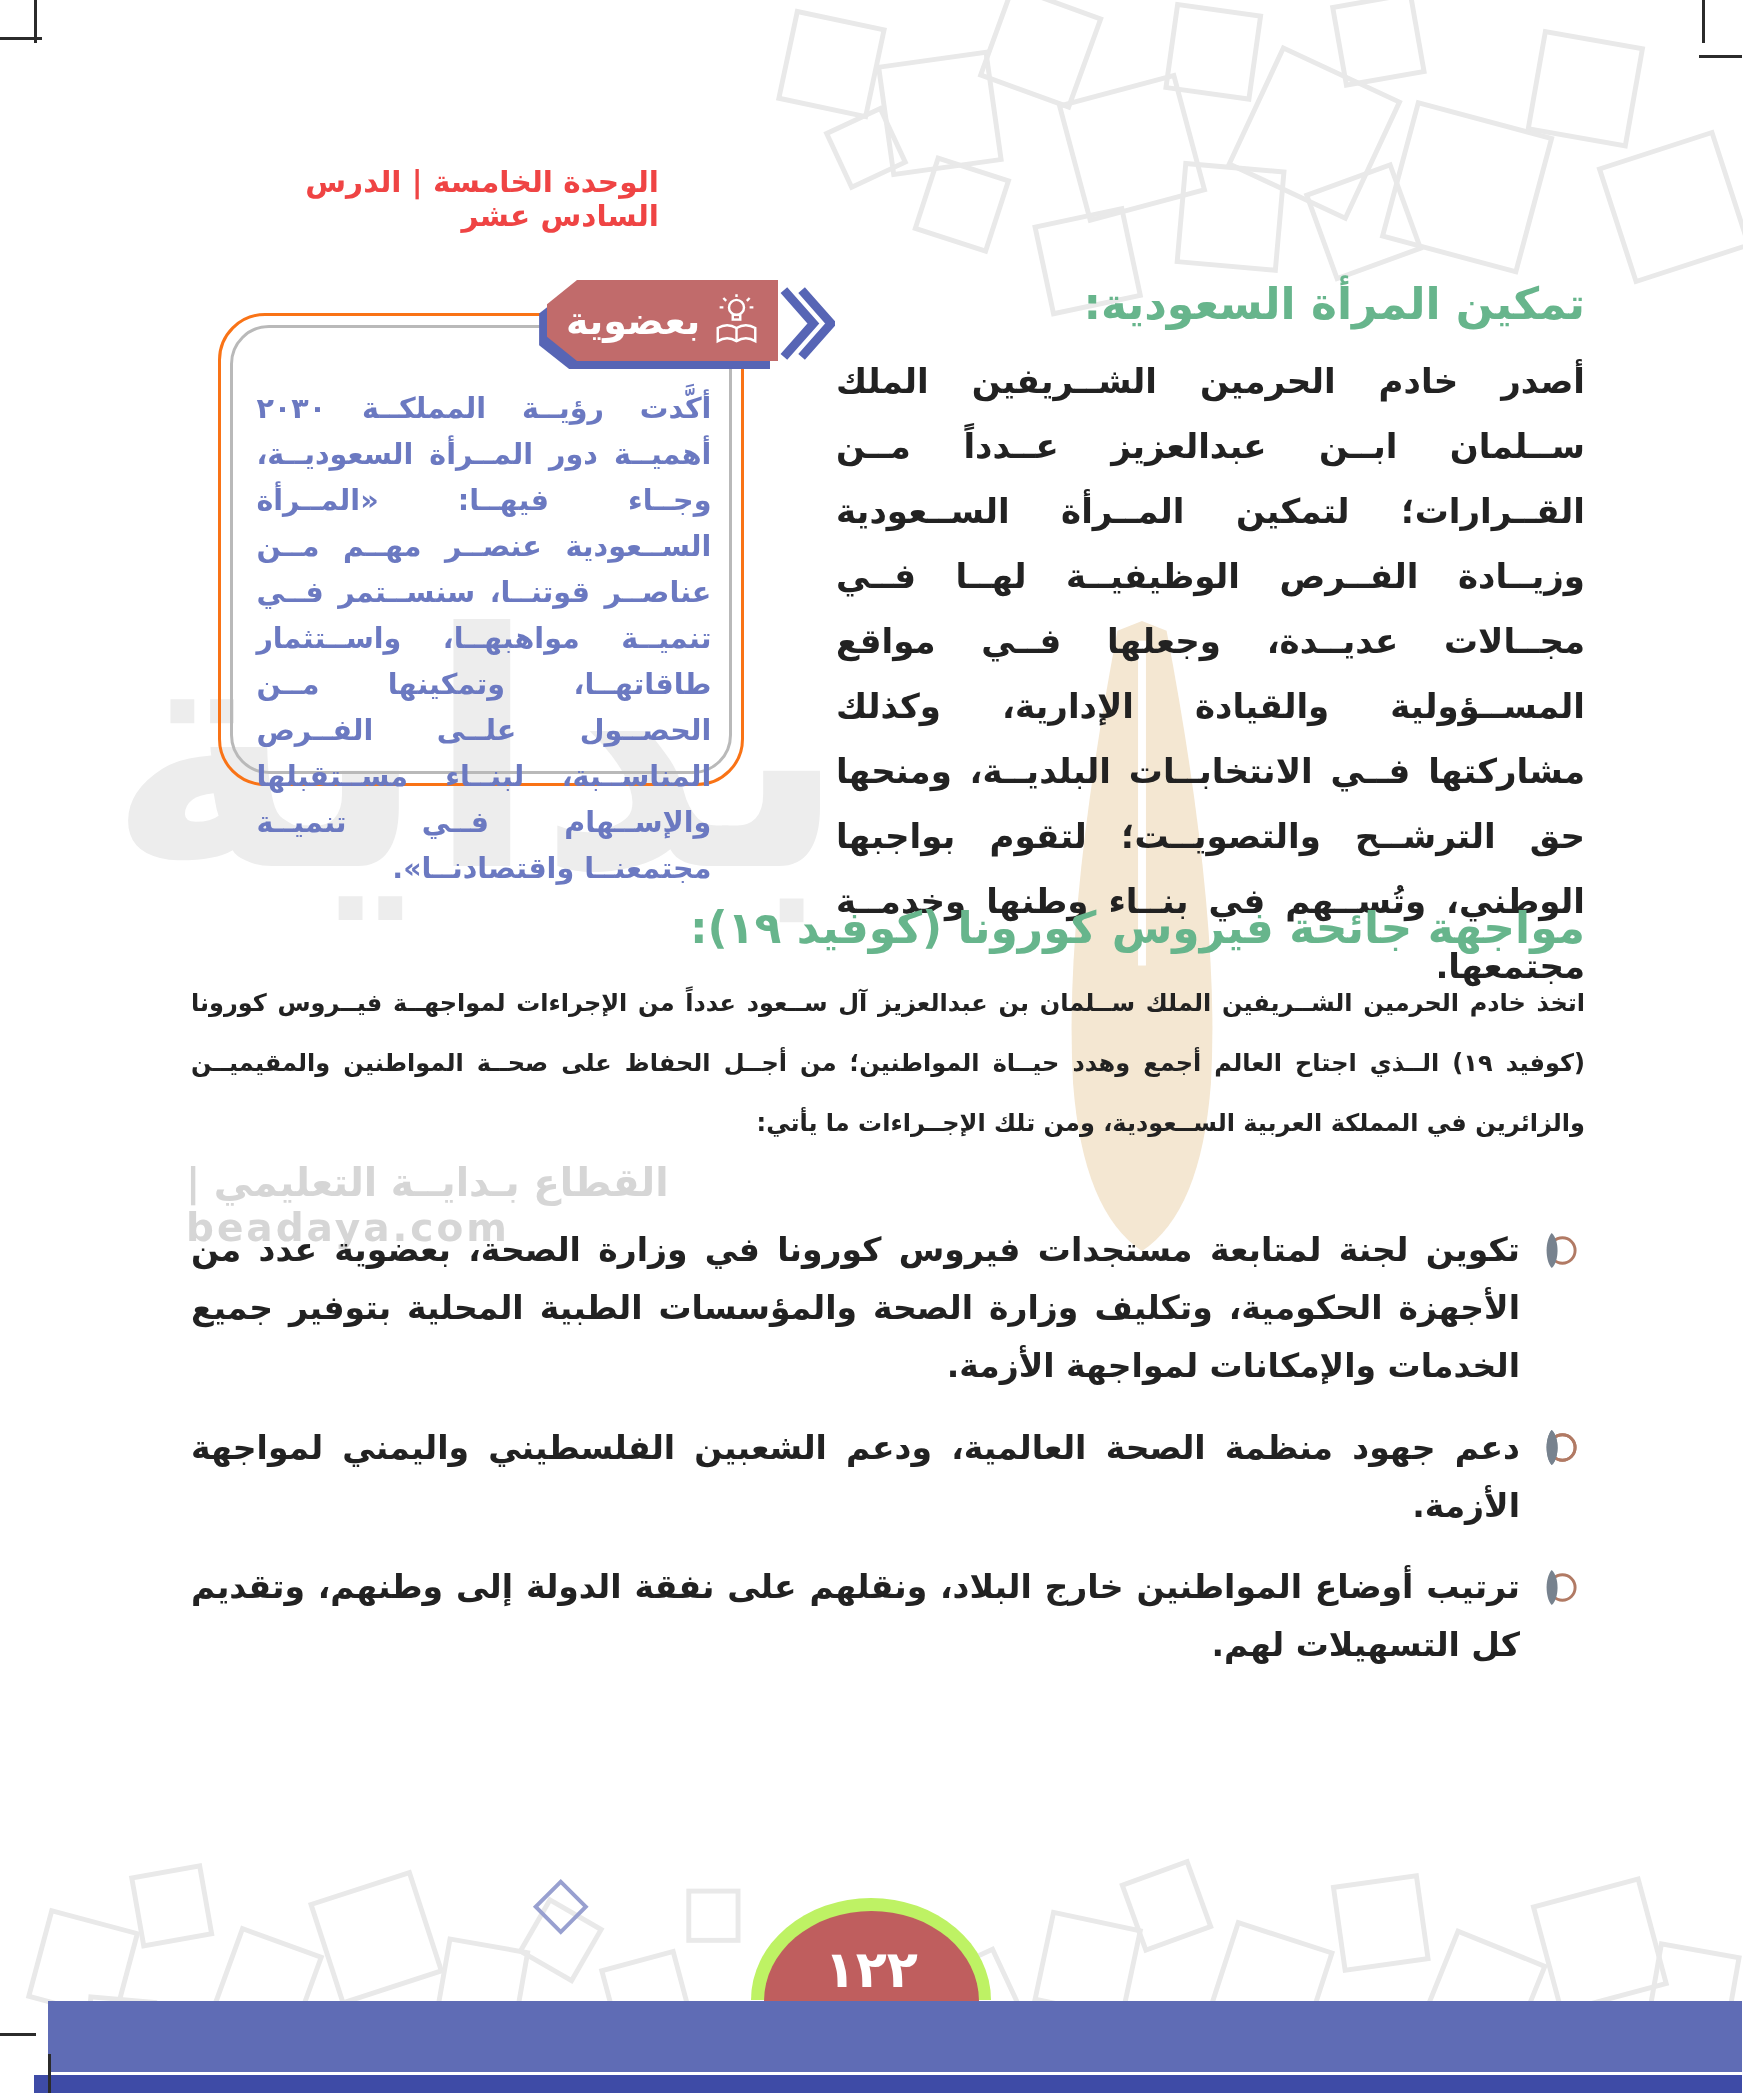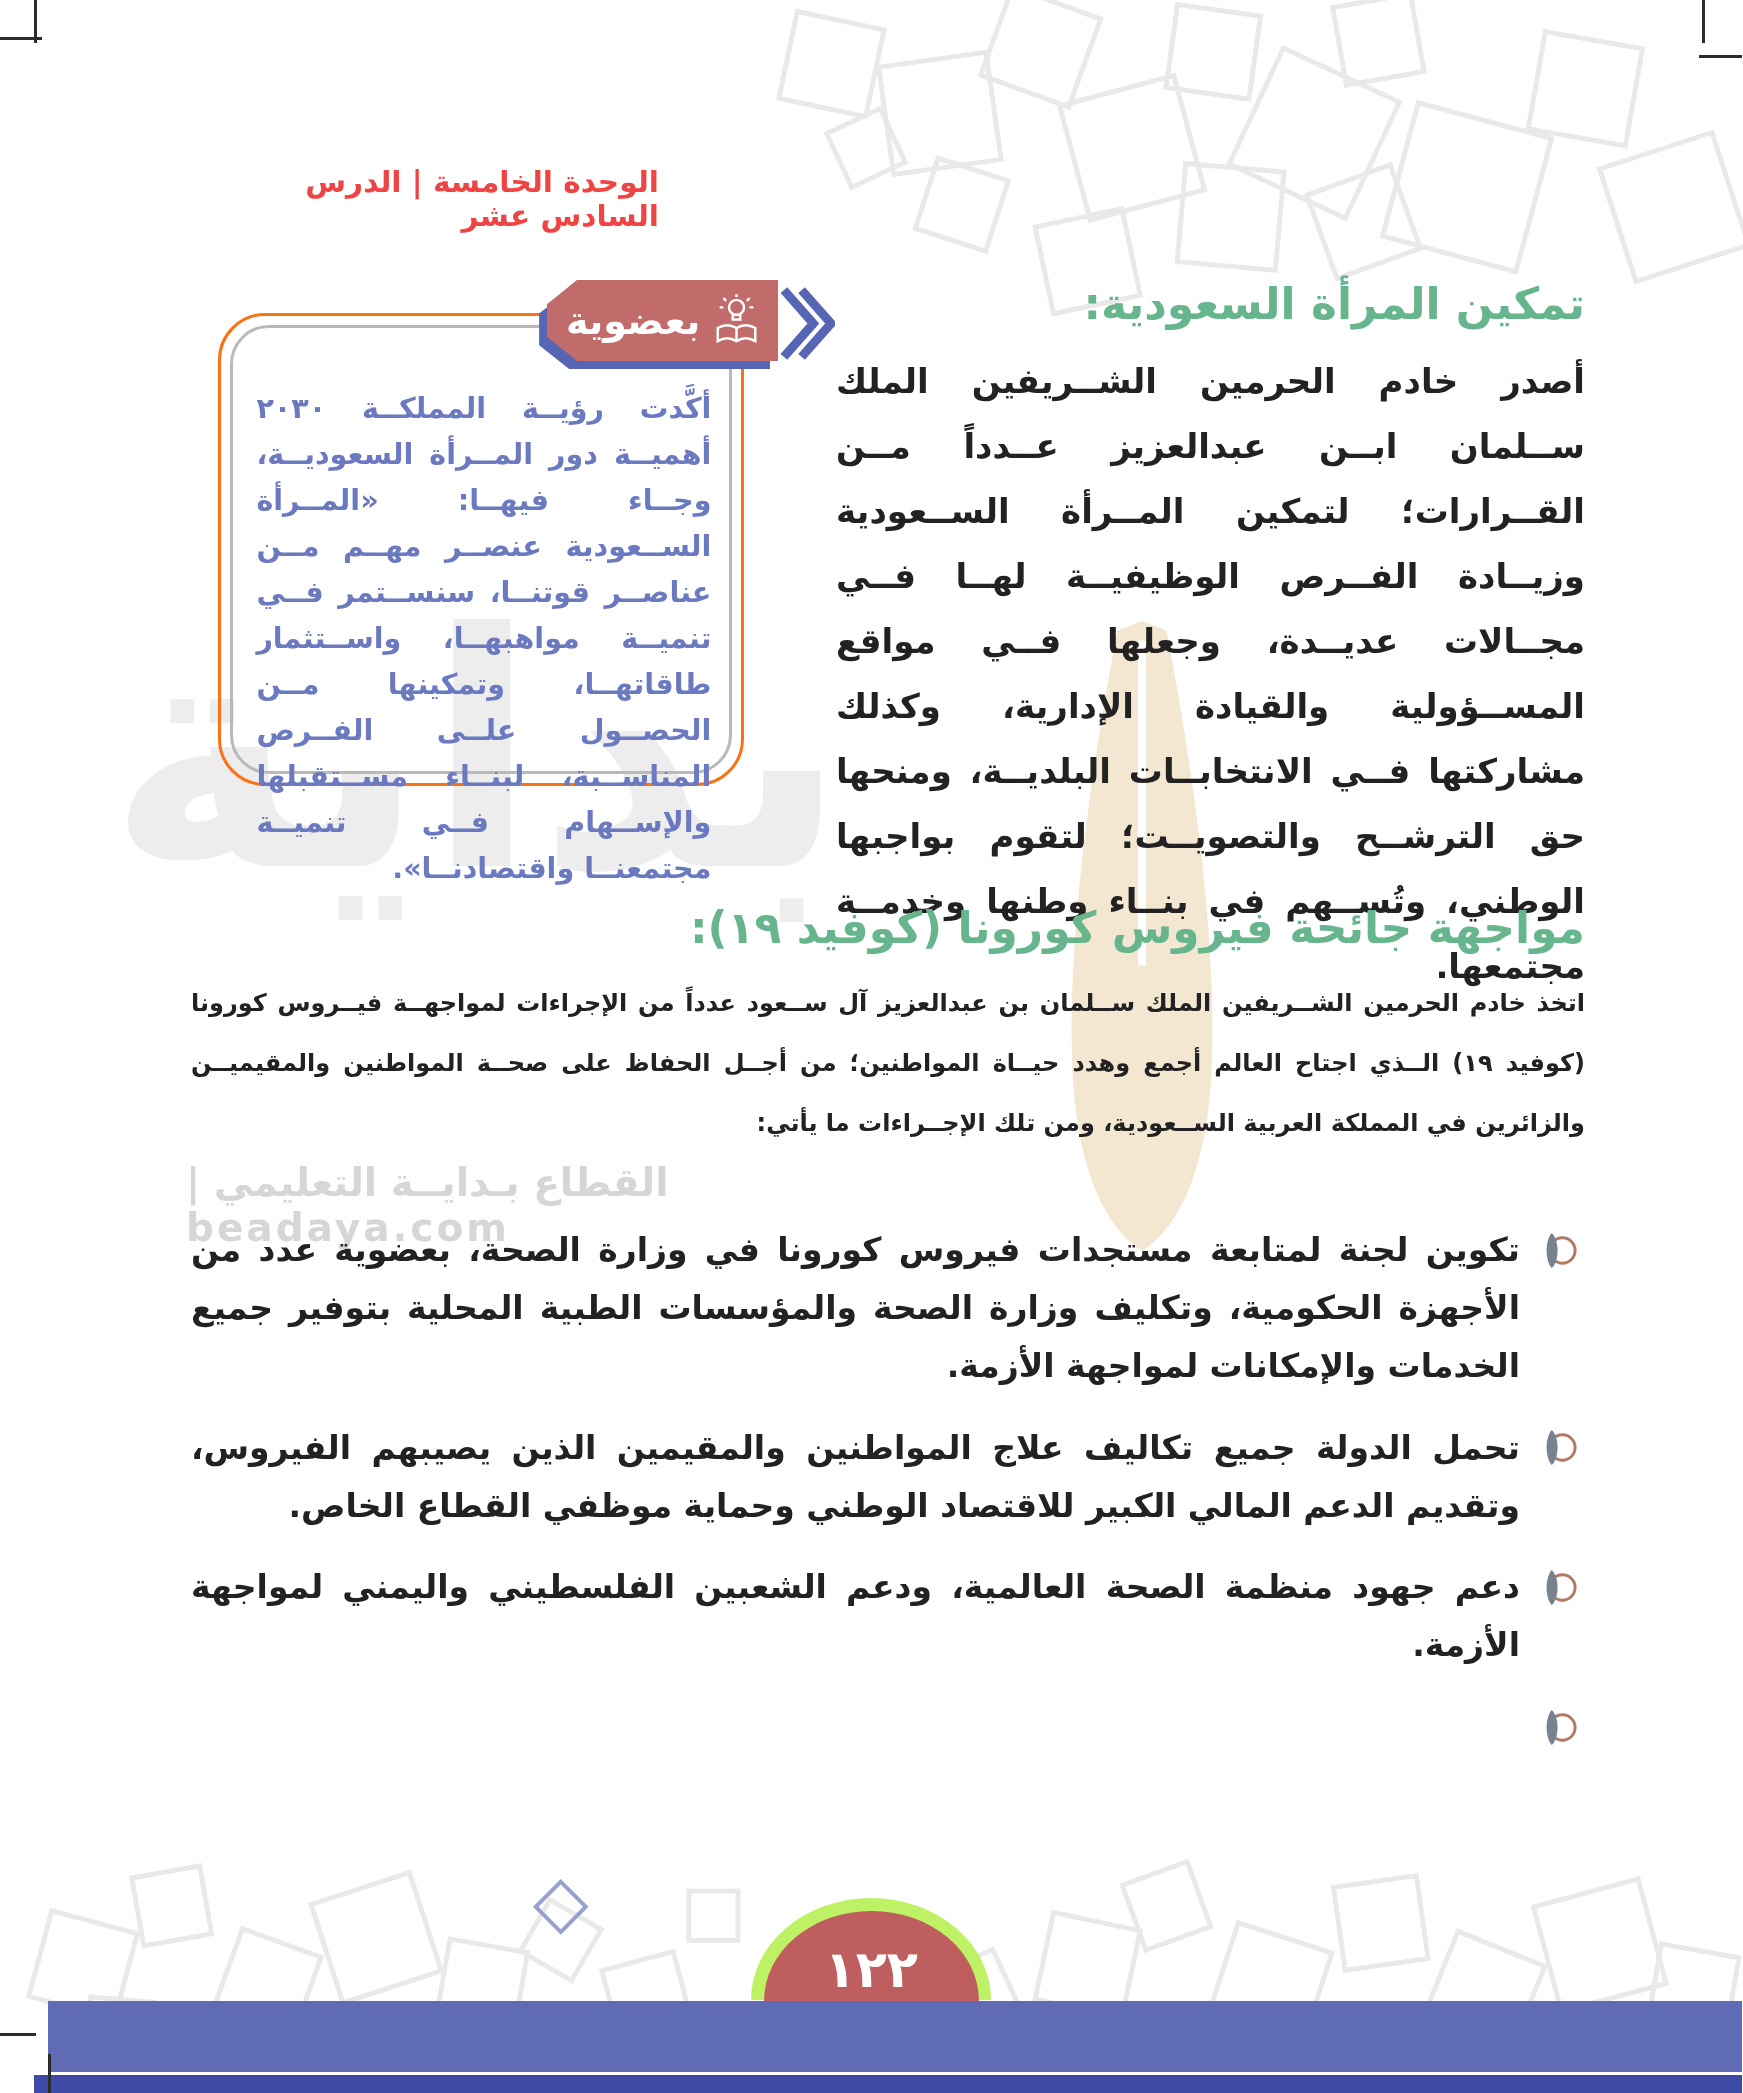--- a/index.html
+++ b/index.html
@@ -174,34 +174,34 @@
         <circle cx="23" cy="20" r="13" fill="none" stroke="#b17a64" stroke-width="3"></circle>
         <path d="M12,2 C20,9 20,31 12,38 C5,30 5,10 12,2 Z" fill="#77828e"></path>
       </svg>
       <span>تكوين لجنة لمتابعة مستجدات فيروس كورونا في وزارة الصحة، بعضوية عدد من الأجهزة الحكومية، وتكليف وزارة الصحة والمؤسسات الطبية المحلية بتوفير جميع الخدمات والإمكانات لمواجهة الأزمة.</span>
     </li>
     <li>
       <svg class="bullet-marker" viewBox="0 0 40 40">
         <circle cx="23" cy="20" r="13" fill="none" stroke="#b17a64" stroke-width="3"></circle>
         <path d="M12,2 C20,9 20,31 12,38 C5,30 5,10 12,2 Z" fill="#77828e"></path>
       </svg>
-      <span>تحمل الدولة جميع تكاليف علاج المواطنين والمقيمين الذين يصيبهم الفيروس، وتقديم الدعم المالي الكبير للاقتصاد الوطني وحماية موظفي القطاع الخاص.</span>
     </li>
     <li>
       <svg class="bullet-marker" viewBox="0 0 40 40">
         <circle cx="23" cy="20" r="13" fill="none" stroke="#b17a64" stroke-width="3"></circle>
         <path d="M12,2 C20,9 20,31 12,38 C5,30 5,10 12,2 Z" fill="#77828e"></path>
       </svg>
       <span>دعم جهود منظمة الصحة العالمية، ودعم الشعبين الفلسطيني واليمني لمواجهة الأزمة.</span>
     </li>
     <li>
       <svg class="bullet-marker" viewBox="0 0 40 40">
         <circle cx="23" cy="20" r="13" fill="none" stroke="#b17a64" stroke-width="3"></circle>
         <path d="M12,2 C20,9 20,31 12,38 C5,30 5,10 12,2 Z" fill="#77828e"></path>
       </svg>
+      <span>ترتيب أوضاع المواطنين خارج البلاد، ونقلهم على نفقة الدولة إلى وطنهم، وتقديم كل التسهيلات لهم.</span>
     </li>
   </ul>
 
   <div class="bar"></div>
   <div class="bar-dark"></div>
   <div class="semi">
     <div class="semi-inner">
       <div class="pagenum">١٢٢</div>
     </div>
   </div>

